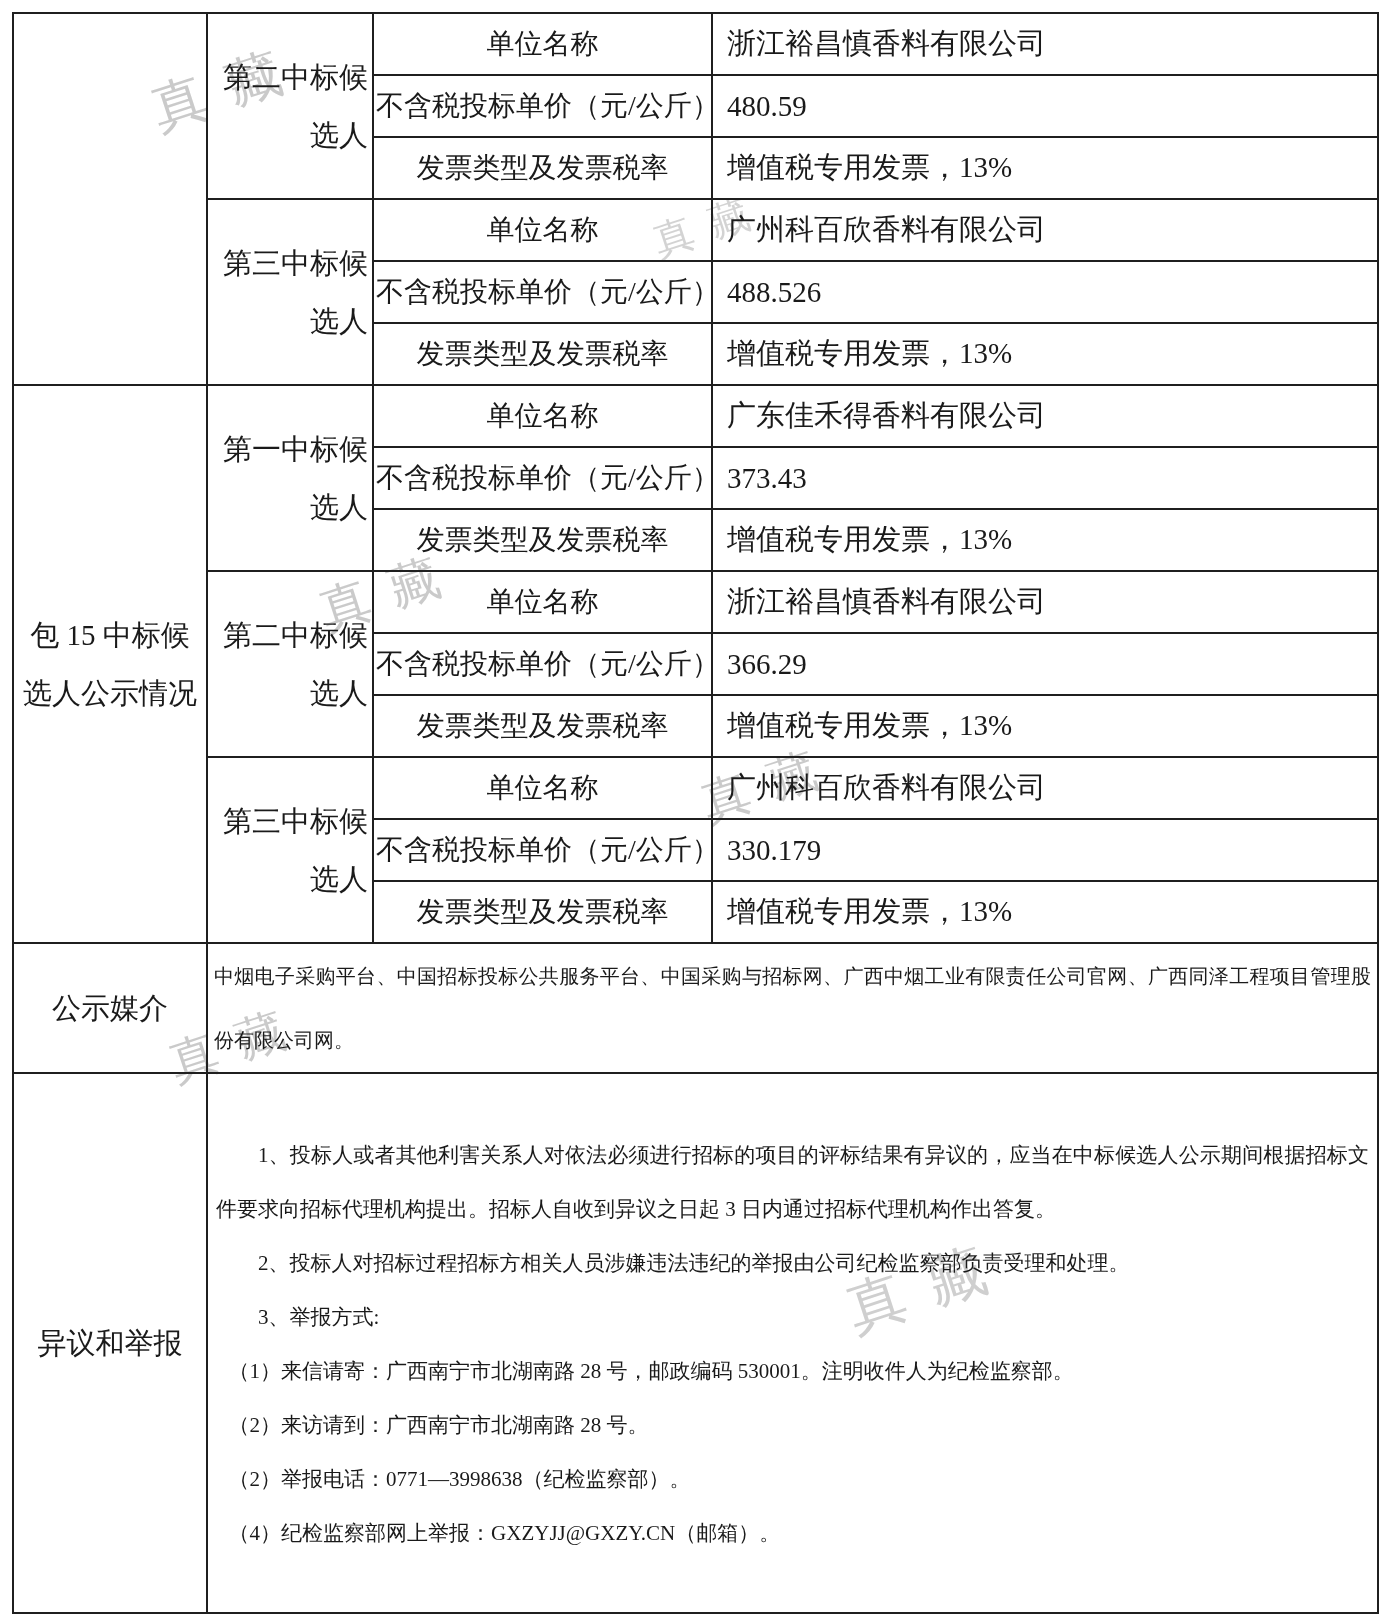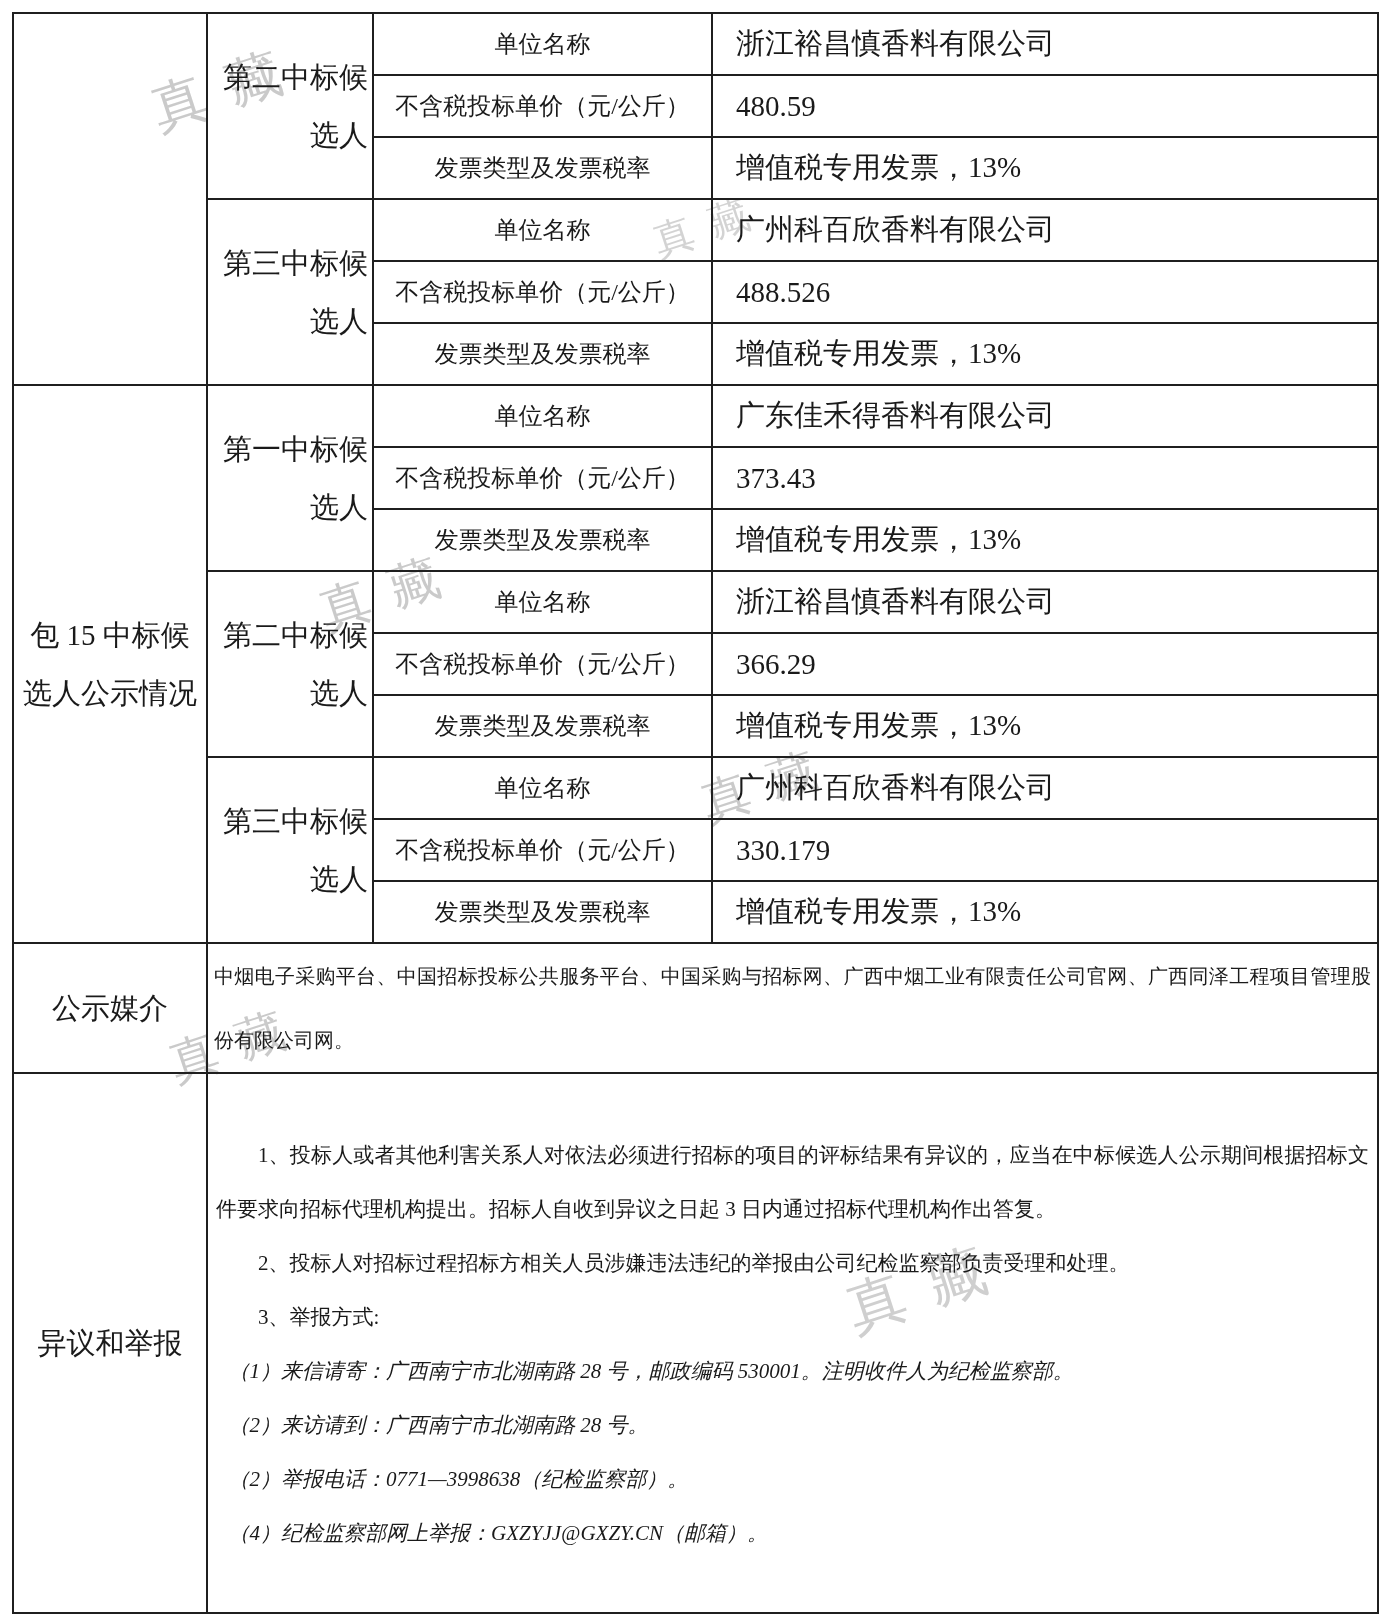--- a/index.html
+++ b/index.html
@@ -21,38 +21,38 @@
     border:2px solid #1f1f1f;
     vertical-align:middle;
     overflow:hidden;
   }
   tr.r-field{height:62px;}
   tr.r-media{height:130px;}
   tr.r-objection{height:540px;}
 
   td.c1{text-align:center;line-height:2;padding:0 4px;margin-left:23px;}
   td.c2{text-align:right;line-height:2;padding:0 4px;}
-  td.c3{text-align:center;white-space:nowrap;padding:0 2px;font-size:24px;}
-  td.c4{text-align:left;padding:0 4px 0 23px;margin-left:28px;}
+  td.c3{text-align:center;white-space:nowrap;padding:0 2px;font-size:28px;}
+  td.c4{text-align:left;padding:0 4px 0 14px;margin-left:28px;}
 
   td.media-cell{
     text-align:justify;
     padding:0 6px;
     font-size:20px;
     line-height:64px;
   }
   td.objection-cell{
     vertical-align:top;
     padding:1px 8px 0 8px;
     font-size:21px;
     line-height:54px;
   }
   td.objection-cell p{margin:0;text-align:justify;}
   p.indent2{text-indent:2em;}
-  p.indent1{text-indent:0.6em;font-style:italic;}
+  p.indent1{text-indent:0.6em;}
 
   
   .wm{
     position:absolute;
     color:#a0a0a0;
     opacity:.55;
     letter-spacing:.45em;
     transform:rotate(-18deg);
     white-space:nowrap;
     pointer-events:none;

